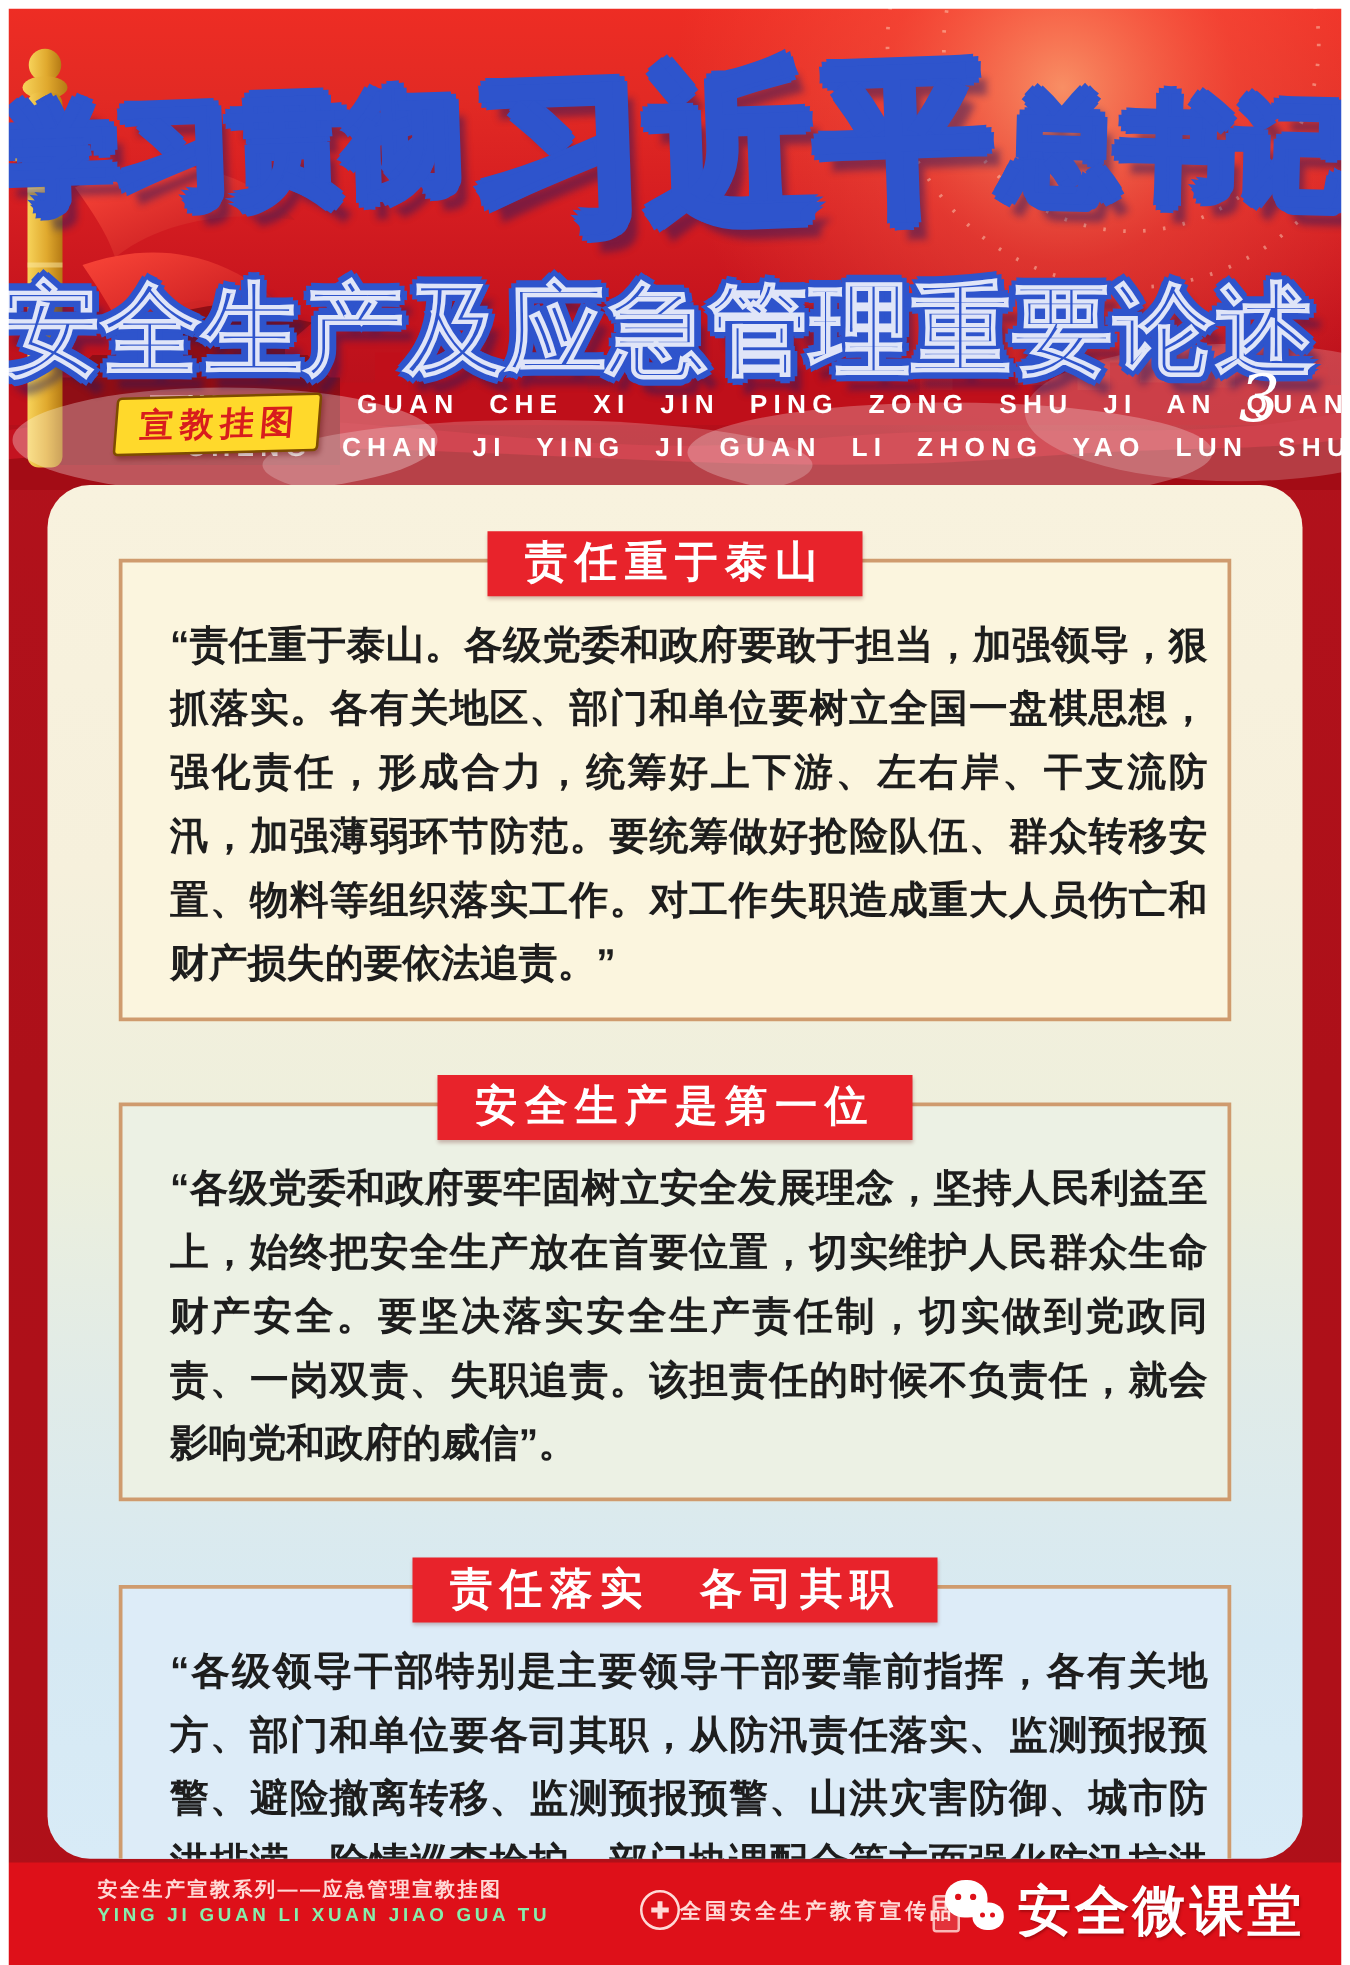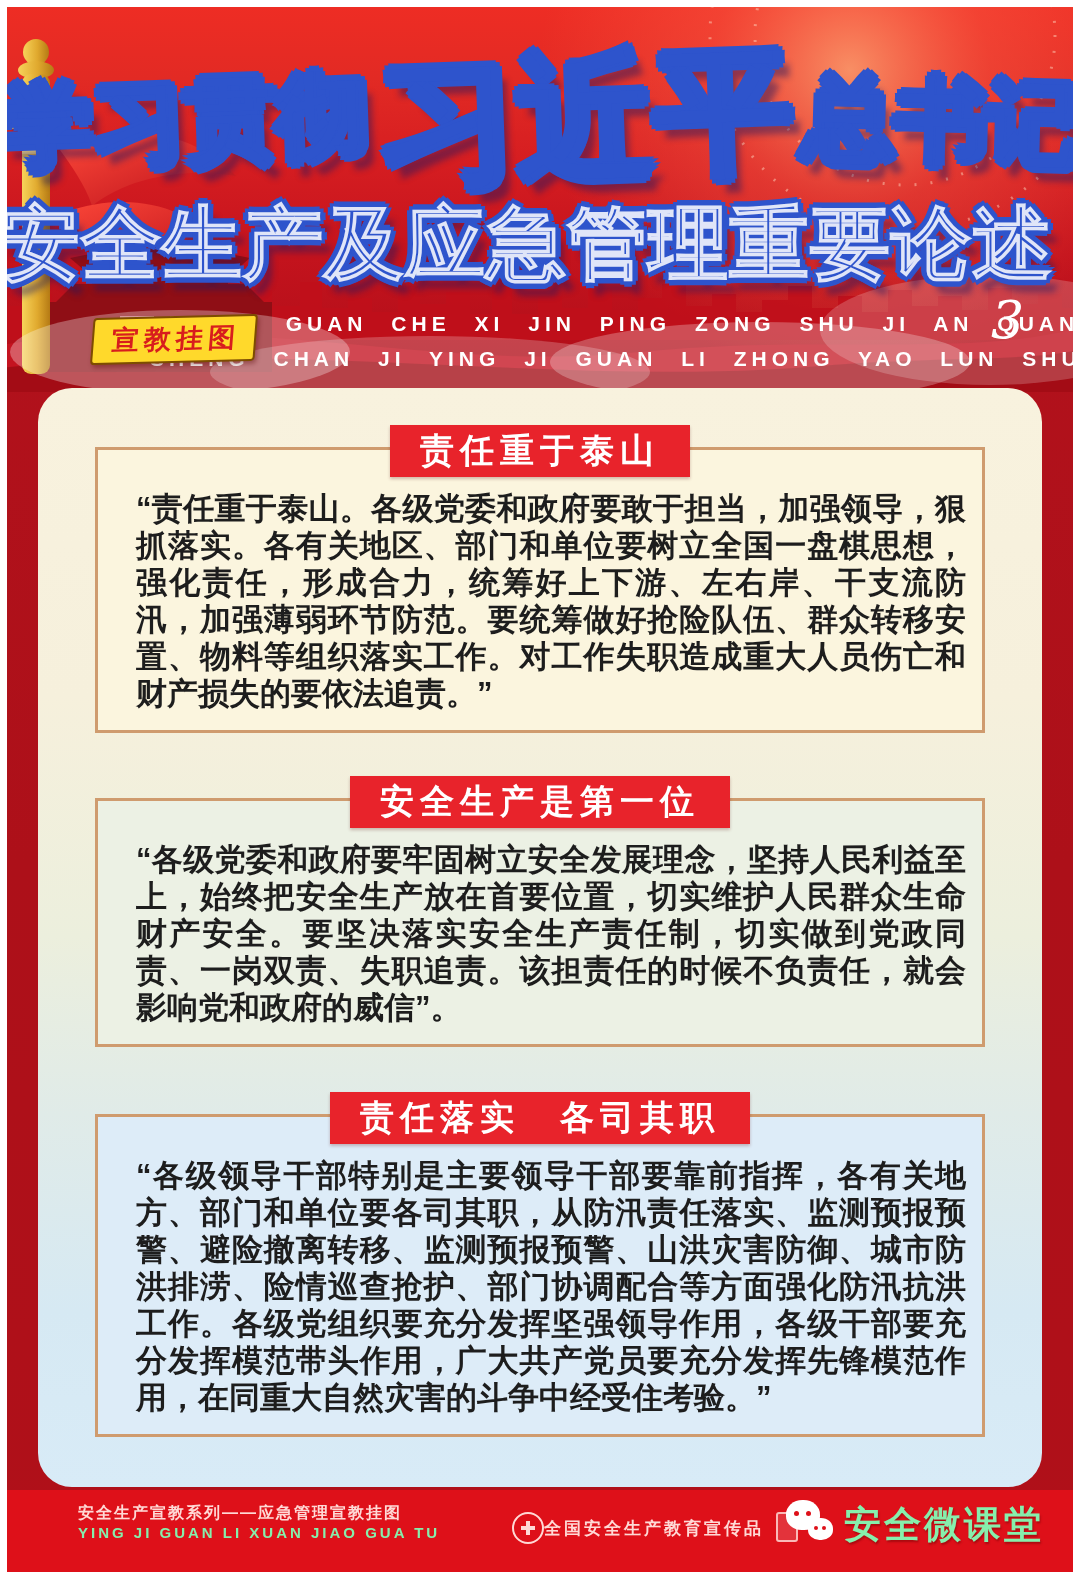--- a/index.html
+++ b/index.html
@@ -25,21 +25,21 @@
       -4px -4px #2e54cc,4px -4px #2e54cc,-4px 4px #2e54cc,4px 4px #2e54cc,
       10px 14px 6px rgba(25,25,100,0.45);}
   .tw{font-size:92px;color:#ffffff;
     background:linear-gradient(180deg,#ffffff 42%,#ffd6d2 60%,#ee3a2e 92%);
     -webkit-background-clip:text;background-clip:text;-webkit-text-fill-color:transparent;}
   .tw.l{transform:rotate(-2deg);}
   .tw.r{transform:rotate(1.5deg);}
   .tb{font-size:138px;margin:0 10px;color:#ffdf3a;transform:rotate(-2deg) translateY(-4px);
     background:linear-gradient(180deg,#ffffff 28%,#fff2a0 48%,#ffd41f 74%,#f0a60d 95%);
     -webkit-background-clip:text;background-clip:text;-webkit-text-fill-color:transparent;}
-  .title-line2{position:absolute;left:0;top:204px;width:855px;text-align:right;white-space:nowrap;
+  .title-line2{position:absolute;left:0;top:224px;width:855px;text-align:right;white-space:nowrap;
     font-size:80px;font-weight:bold;line-height:1;letter-spacing:1px;color:#ffd41f;z-index:5;
     background:linear-gradient(180deg,#fffde6 24%,#ffe96e 46%,#ffd31d 72%,#efac0f 94%);
     -webkit-background-clip:text;background-clip:text;-webkit-text-fill-color:transparent;
     -webkit-text-stroke:1px rgba(255,255,255,0.85);
     text-shadow:-6px 0 #2e54cc,6px 0 #2e54cc,0 -6px #2e54cc,0 6px #2e54cc,
       -4px -4px #2e54cc,4px -4px #2e54cc,-4px 4px #2e54cc,4px 4px #2e54cc,
       9px 13px 6px rgba(25,25,100,0.45);}
   .badge{position:absolute;left:92px;top:316px;z-index:6;
     background:#ffd92b;color:#d81d1d;border:2px solid #7d4c00;border-radius:4px;
     font-size:27px;font-weight:bold;letter-spacing:5px;padding:3px 14px 4px 18px;
@@ -53,21 +53,21 @@
   .panel{position:absolute;left:38px;top:388px;width:1004px;height:1099px;border-radius:34px;overflow:hidden;z-index:10;
     background:linear-gradient(180deg,#f8f2de 0%,#f6f0dc 28%,#ecefdd 50%,#e0ebe8 66%,#d6e9f3 84%,#d8ebf7 100%);}
   .sec{position:relative;margin-left:57px;margin-right:57px;padding-top:22px;}
   .sec.s1{margin-top:37px;}
   .sec.s2{margin-top:43px;}
   .sec.s3{margin-top:45px;}
   .bar{position:absolute;top:0;left:50%;transform:translateX(-50%);z-index:3;
     background:#e8232b;color:#ffffff;font-size:34px;font-weight:bold;letter-spacing:6px;
     line-height:1;padding:8px 30px 10px;white-space:nowrap;box-shadow:0 2px 3px rgba(90,0,0,.25);}
   .qbox{position:relative;border:3px solid #cf9b6e;padding:40px 16px 18px 38px;
-    font-size:31px;line-height:37px;font-weight:600;color:#1d1d1d;
+    font-size:31px;line-height:51px;font-weight:600;color:#1d1d1d;
     text-align:justify;text-justify:inter-ideograph;}
   .qbox p{margin:0;}
   .s1 .qbox{background:#fbf5de;}
   .s2 .qbox{background:#ecf1e4;}
   .s3 .qbox{background:#ddecf8;}
 
   
   .footer{position:absolute;left:0;right:0;top:1490px;bottom:0;background:#de1019;z-index:20;}
   .f-left{position:absolute;left:78px;top:13px;color:#ffd9d6;}
   .f-left .cn{font-size:16px;font-weight:bold;letter-spacing:2px;line-height:20px;}
@@ -79,21 +79,21 @@
   .plus-badge:before{width:14px;height:4px;transform:translate(-50%,-50%);}
   .plus-badge:after{width:4px;height:14px;transform:translate(-50%,-50%);}
   .f-right{position:absolute;right:36px;top:10px;display:flex;align-items:center;gap:10px;}
   .wc{position:relative;width:58px;height:50px;flex:0 0 auto;}
   .wc .seal{position:absolute;left:0;top:12px;width:18px;height:26px;border:2px solid rgba(255,220,215,.8);border-radius:3px;background:rgba(255,255,255,.15);}
   .wc .b1{position:absolute;left:10px;top:0;width:34px;height:30px;background:#fff;border-radius:48% 48% 46% 46%;}
   .wc .b2{position:absolute;left:32px;top:18px;width:25px;height:22px;background:#fff;border-radius:48% 48% 46% 46%;}
   .wc .b1:before,.wc .b1:after,.wc .b2:before,.wc .b2:after{content:"";position:absolute;width:5px;height:5px;border-radius:50%;background:#de1019;top:11px;}
   .wc .b1:before{left:8px;} .wc .b1:after{left:20px;}
   .wc .b2:before{left:6px;width:4px;height:4px;top:8px;} .wc .b2:after{left:14px;width:4px;height:4px;top:8px;}
-  .brand{font-size:37px;font-weight:bold;color:#86efac;letter-spacing:3px;text-shadow:1px 2px 2px rgba(90,0,0,.4);}
+  .brand{font-size:43px;font-weight:bold;color:#ffffff;letter-spacing:3px;text-shadow:1px 2px 2px rgba(90,0,0,.4);}
 </style>
 </head>
 <body>
 
 <div class="poster">
 
   <div class="header">
     <svg class="header-art" width="1080" height="392" viewBox="0 0 1080 392">
       <defs>
         <radialGradient id="glow" cx="50%" cy="50%" r="50%">

